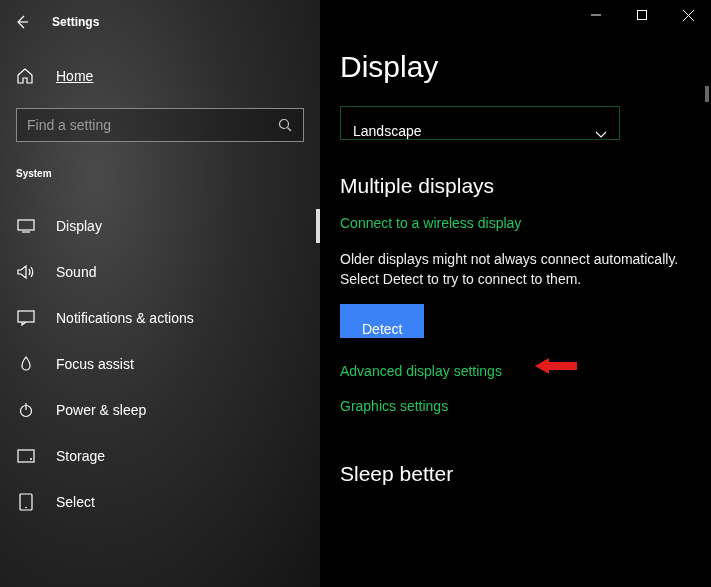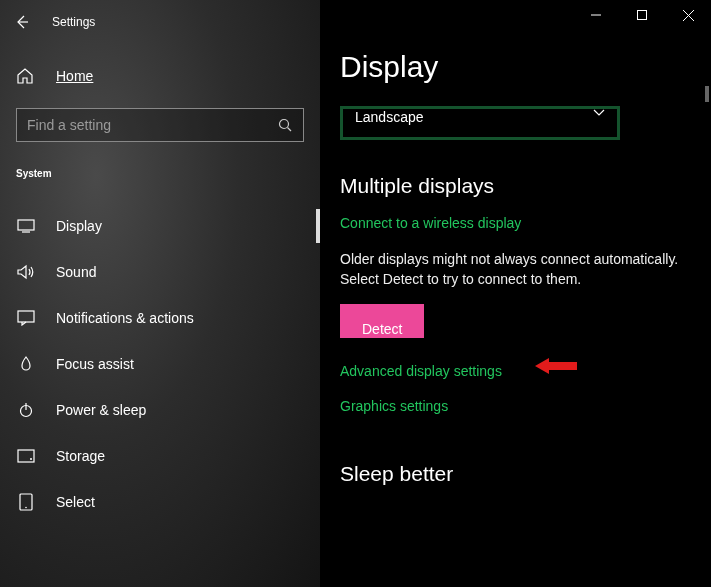--- a/index.html
+++ b/index.html
@@ -30,20 +30,21 @@
   .back-btn {
     width: 32px; height: 32px;
     display: flex; align-items: center; justify-content: center;
     font-size: 16px;
     color: #fff;
   }
   .app-title {
     font-size: 12px;
     margin-left: 14px;
     color: #fff;
+    font-weight: bold;
   }
   .home-row {
     display: flex; align-items: center;
     height: 40px;
     padding-left: 16px;
     margin-top: 18px;
     text-decoration: underline;
   }
   .home-row .icon { width: 20px; text-align: center; }
   .home-row .lbl { margin-left: 20px; font-size: 14px; }
@@ -107,24 +108,24 @@
     padding: 50px 20px 0 20px;
     height: 100%;
     overflow: hidden;
   }
   .page-title {
     font-size: 30px;
     font-weight: 400;
     margin-bottom: 22px;
   }
   .dropdown {
-    border: 3px solid #14532d;
+    border: 1px solid #14532d;
     height: 34px;
     width: 280px;
-    display: flex; align-items: flex-start; justify-content: space-between;
+    display: flex; align-items: flex-end; justify-content: space-between;
     padding: 0 12px;
     font-size: 14px;
   }
   .section-h {
     font-size: 21px;
     font-weight: 400;
     margin-top: 34px;
     margin-bottom: 16px;
   }
   .link {
@@ -133,21 +134,21 @@
     display: inline-block;
     margin-bottom: 18px;
   }
   .body-text {
     font-size: 14px;
     color: #eee;
     line-height: 1.45;
     margin-bottom: 14px;
   }
   .btn {
-    background: #ec4899;
+    background: #3b82f6;
     color: #fff;
     border: none;
     height: 34px;
     padding: 17px 22px;
     font-size: 14px;
     margin-bottom: 24px;
   }
   .sleep-desc { color: #aaa; font-size: 14px; line-height: 1.45; }
   .scrollbar {
     position: absolute;

